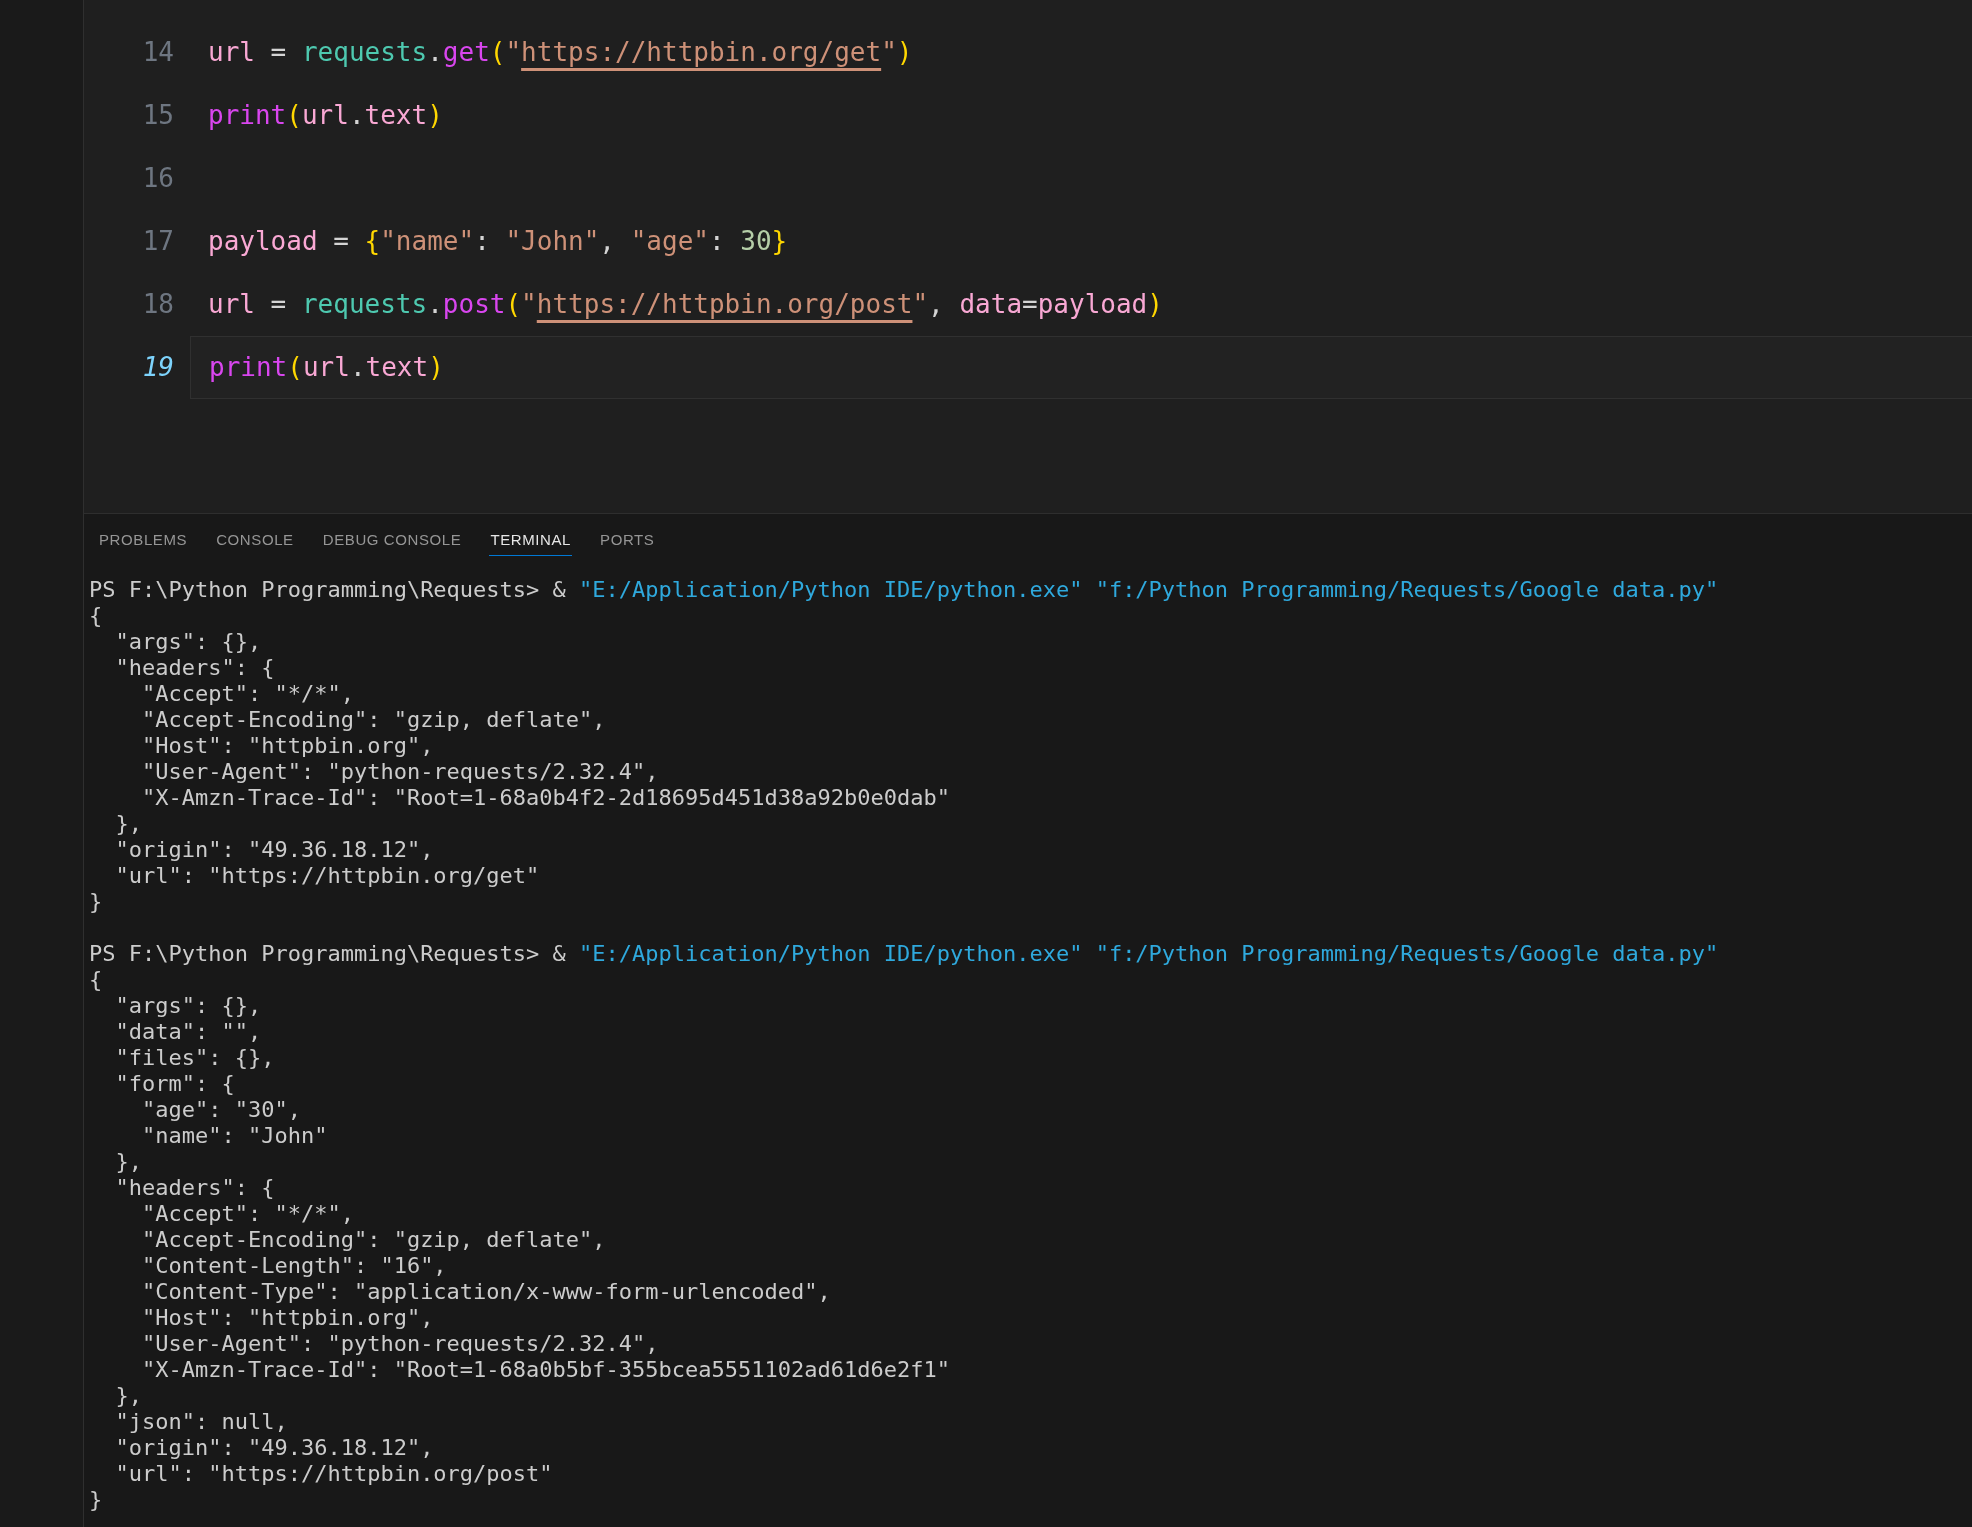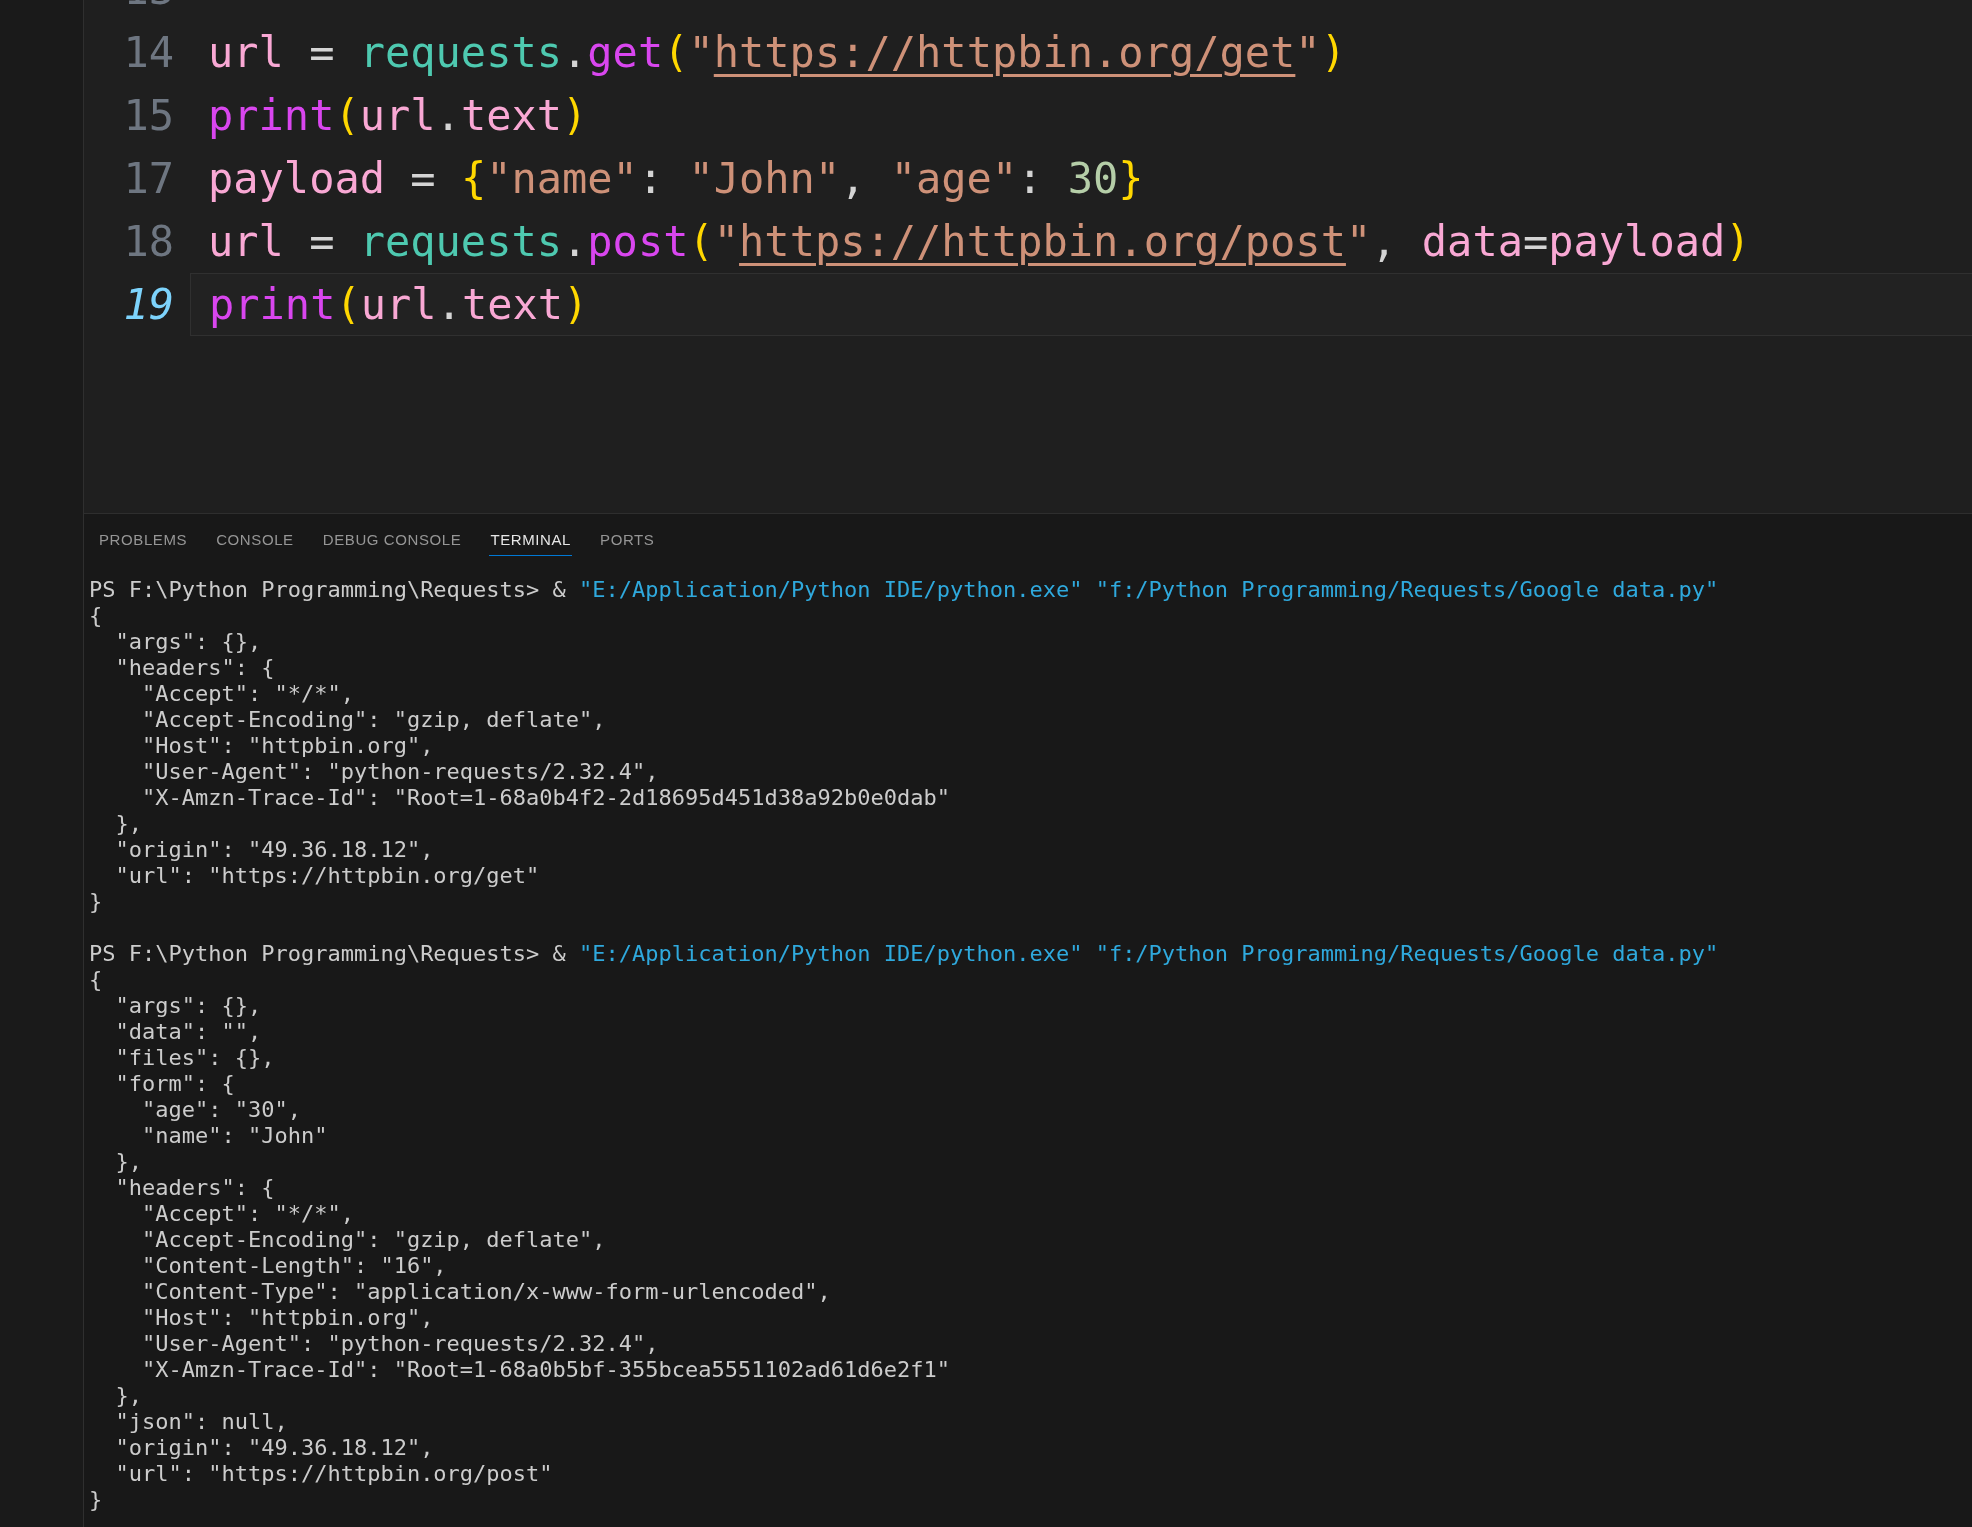--- a/index.html
+++ b/index.html
@@ -25,21 +25,21 @@
   .editor {
     height: 513px;
     overflow: hidden;
     background: #1f1f1f;
     position: relative;
   }
   .code-line {
     display: flex;
     height: 63px;
     line-height: 63px;
-    font-size: 42px;
+    font-size: 26px;
     white-space: pre;
   }
   .code-line:first-child { margin-top: -42px; }
   .gutter {
     flex: 0 0 106px;
     text-align: right;
     padding-right: 16px;
     color: #6e7681;
     user-select: none;
   }
@@ -115,20 +115,21 @@
 <body>
 
 <div class="left-rail"></div>
 
 <div class="main">
 
   <div class="editor" id="editor">
       <div class="code-line"><div class="gutter">13</div><div class="code-content"></div></div>
       <div class="code-line"><div class="gutter">14</div><div class="code-content"><span class="tk-var">url</span><span class="tk-op"> = </span><span class="tk-mod">requests</span><span class="tk-op">.</span><span class="tk-fn">get</span><span class="tk-br">(</span><span class="tk-str">"</span><span class="tk-str tk-u">https://httpbin.org/get</span><span class="tk-str">"</span><span class="tk-br">)</span></div></div>
       <div class="code-line"><div class="gutter">15</div><div class="code-content"><span class="tk-fn">print</span><span class="tk-br">(</span><span class="tk-var">url</span><span class="tk-op">.</span><span class="tk-var">text</span><span class="tk-br">)</span></div></div>
+      <div class="code-line"><div class="gutter">16</div><div class="code-content"></div></div>
       <div class="code-line"><div class="gutter">17</div><div class="code-content"><span class="tk-var">payload</span><span class="tk-op"> = </span><span class="tk-br">{</span><span class="tk-str">"name"</span><span class="tk-op">: </span><span class="tk-str">"John"</span><span class="tk-op">, </span><span class="tk-str">"age"</span><span class="tk-op">: </span><span class="tk-num">30</span><span class="tk-br">}</span></div></div>
       <div class="code-line"><div class="gutter">18</div><div class="code-content"><span class="tk-var">url</span><span class="tk-op"> = </span><span class="tk-mod">requests</span><span class="tk-op">.</span><span class="tk-fn">post</span><span class="tk-br">(</span><span class="tk-str">"</span><span class="tk-str tk-u">https://httpbin.org/post</span><span class="tk-str">"</span><span class="tk-op">, </span><span class="tk-var">data</span><span class="tk-op">=</span><span class="tk-var">payload</span><span class="tk-br">)</span></div></div>
       <div class="code-line current"><div class="gutter">19</div><div class="code-content"><span class="tk-fn">print</span><span class="tk-br">(</span><span class="tk-var">url</span><span class="tk-op">.</span><span class="tk-var">text</span><span class="tk-br">)</span></div></div>
     </div>
 
   <div class="panel">
     <div class="panel-tabs" id="panel-tabs">
         <div class="panel-tab">PROBLEMS</div>
         <div class="panel-tab">CONSOLE</div>
         <div class="panel-tab">DEBUG CONSOLE</div>

